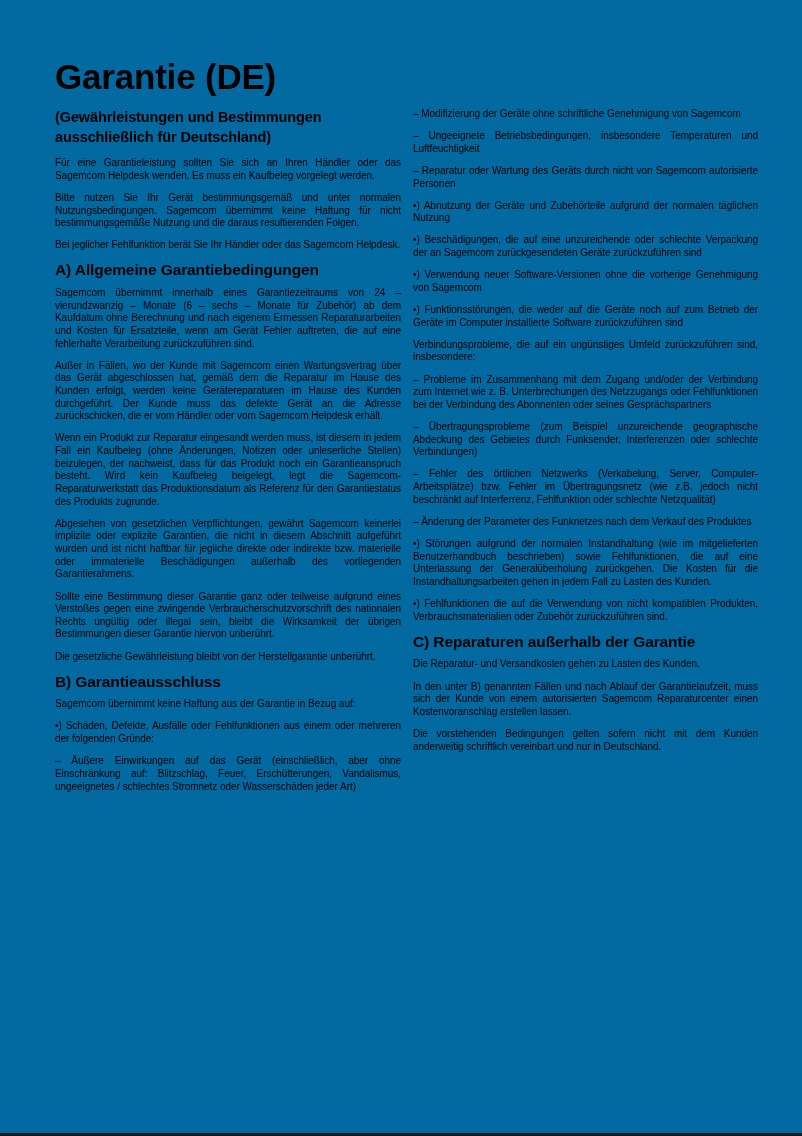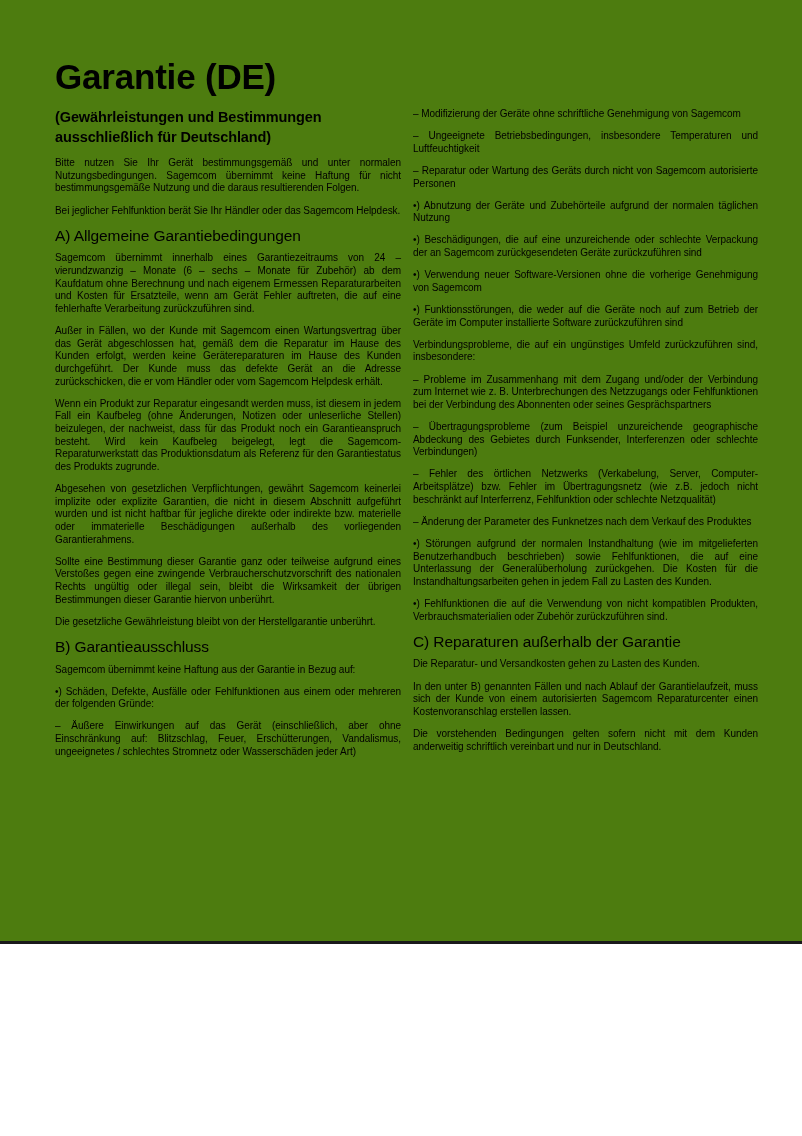--- a/index.html
+++ b/index.html
@@ -13,24 +13,24 @@
     position: relative;
     font-family: "Liberation Sans", "DejaVu Sans", sans-serif;
     color: #000000;
     overflow: hidden;
   }
 
   .page {
     position: absolute;
     left: 0; top: 0;
     width: 802px;
-    height: 944px;
+    height: 1136px;
     box-sizing: border-box;
     border-bottom: 3px solid #1a1a1a;
-    background: #4d7c0f;
+    background: #0369a1;
   }
 
   .page-title {
     position: absolute;
     left: 55px;
     top: 36px;
     font-size: 35px;
     font-weight: bold;
     letter-spacing: -0.2px;
     line-height: 1.05;
@@ -46,21 +46,21 @@
   .col {
     position: absolute;
     top: 0;
     margin-top: 8px;
   }
   .col-left  { left: 55px;  width: 346px; }
   .col-right { left: 413px; width: 345px; }
 
   h2.sec-head {
     font-size: 15.5px;
-    font-weight: normal;
+    font-weight: bold;
     line-height: 1.2;
     margin: 0 0 7px 0;
     letter-spacing: -0.1px;
   }
 
   h3.sub-head {
     font-size: 14.5px;
     font-weight: bold;
     line-height: 1.35;
     margin: 0 0 10px 0;
@@ -87,20 +87,21 @@
 <div class="page">
 
   <h1 class="page-title">Garantie (DE)</h1>
 
   <div class="columns">
 
     <div class="col col-left">
 
       <h3 class="sub-head">(Gewährleistungen und Bestimmungen ausschließlich für Deutschland)</h3>
 
+      <p class="para">Für eine Garantieleistung sollten Sie sich an Ihren Händler oder das Sagemcom Helpdesk wenden. Es muss ein Kaufbeleg vorgelegt werden.</p>
       <p class="para">Bitte nutzen Sie Ihr Gerät bestimmungsgemäß und unter normalen Nutzungsbedingungen. Sagemcom übernimmt keine Haftung für nicht bestimmungsgemäße Nutzung und die daraus resultierenden Folgen.</p>
       <p class="para">Bei jeglicher Fehlfunktion berät Sie Ihr Händler oder das Sagemcom Helpdesk.</p>
 
       <h2 class="sec-head spacer-head">A) Allgemeine Garantiebedingungen</h2>
 
       <p class="para">Sagemcom übernimmt innerhalb eines Garantiezeitraums von 24 – vierundzwanzig – Monate (6 – sechs – Monate für Zubehör) ab dem Kaufdatum ohne Berechnung und nach eigenem Ermessen Reparaturarbeiten und Kosten für Ersatzteile, wenn am Gerät Fehler auftreten, die auf eine fehlerhafte Verarbeitung zurückzuführen sind.</p>
       <p class="para">Außer in Fällen, wo der Kunde mit Sagemcom einen Wartungsvertrag über das Gerät abgeschlossen hat, gemäß dem die Reparatur im Hause des Kunden erfolgt, werden keine Gerätereparaturen im Hause des Kunden durchgeführt. Der Kunde muss das defekte Gerät an die Adresse zurückschicken, die er vom Händler oder vom Sagemcom Helpdesk erhält.</p>
       <p class="para">Wenn ein Produkt zur Reparatur eingesandt werden muss, ist diesem in jedem Fall ein Kaufbeleg (ohne Änderungen, Notizen oder unleserliche Stellen) beizulegen, der nachweist, dass für das Produkt noch ein Garantieanspruch besteht. Wird kein Kaufbeleg beigelegt, legt die Sagemcom-Reparaturwerkstatt das Produktionsdatum als Referenz für den Garantiestatus des Produkts zugrunde.</p>
       <p class="para">Abgesehen von gesetzlichen Verpflichtungen, gewährt Sagemcom keinerlei implizite oder explizite Garantien, die nicht in diesem Abschnitt aufgeführt wurden und ist nicht haftbar für jegliche direkte oder indirekte bzw. materielle oder immaterielle Beschädigungen außerhalb des vorliegenden Garantierahmens.</p>
       <p class="para">Sollte eine Bestimmung dieser Garantie ganz oder teilweise aufgrund eines Verstoßes gegen eine zwingende Verbraucherschutzvorschrift des nationalen Rechts ungültig oder illegal sein,  bleibt die Wirksamkeit der übrigen Bestimmungen dieser Garantie hiervon unberührt.</p>

